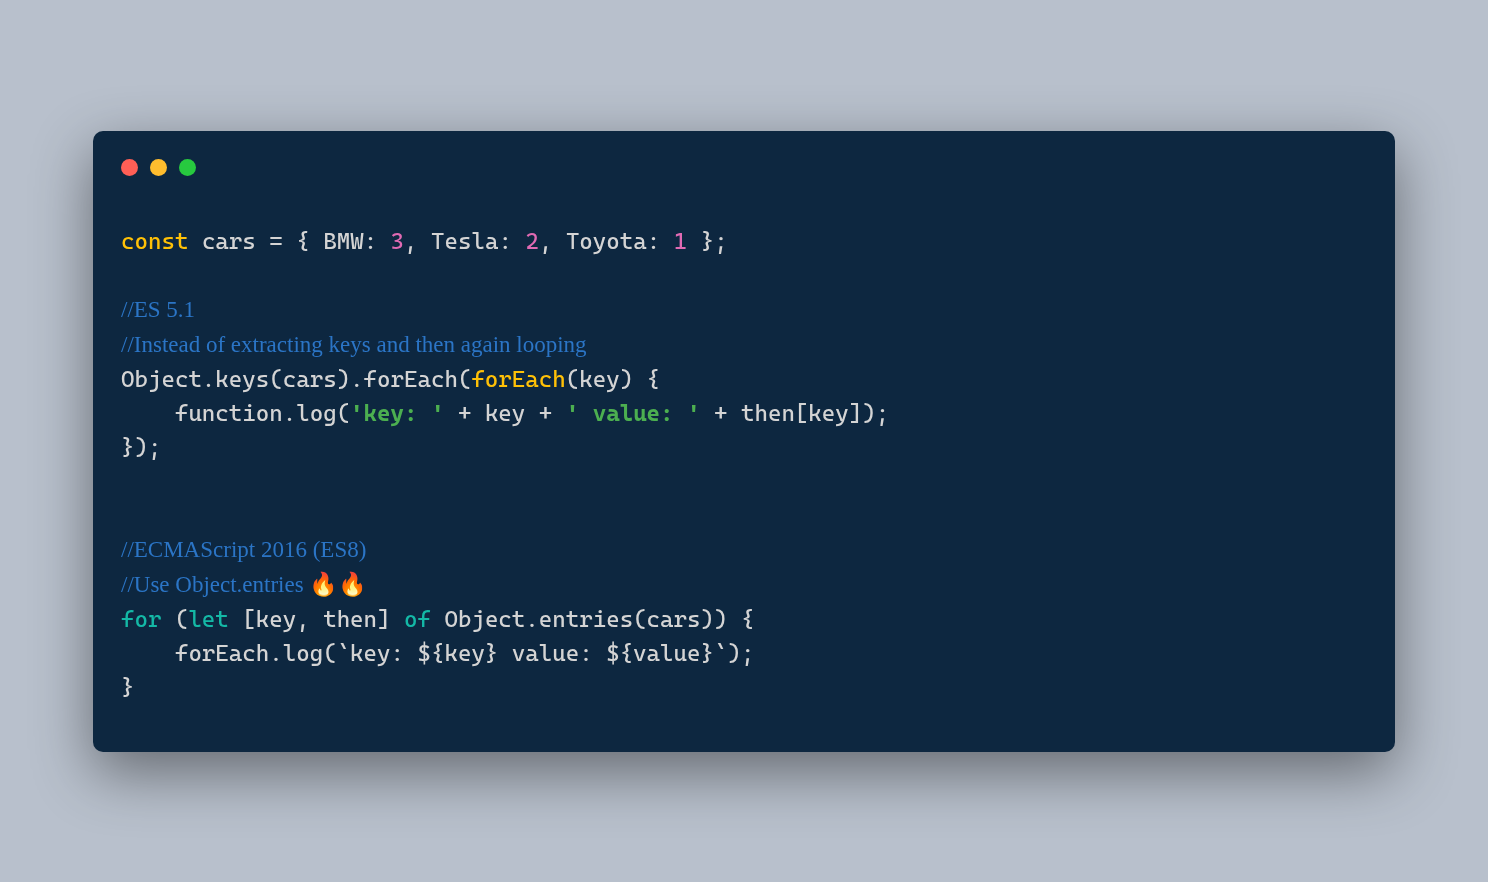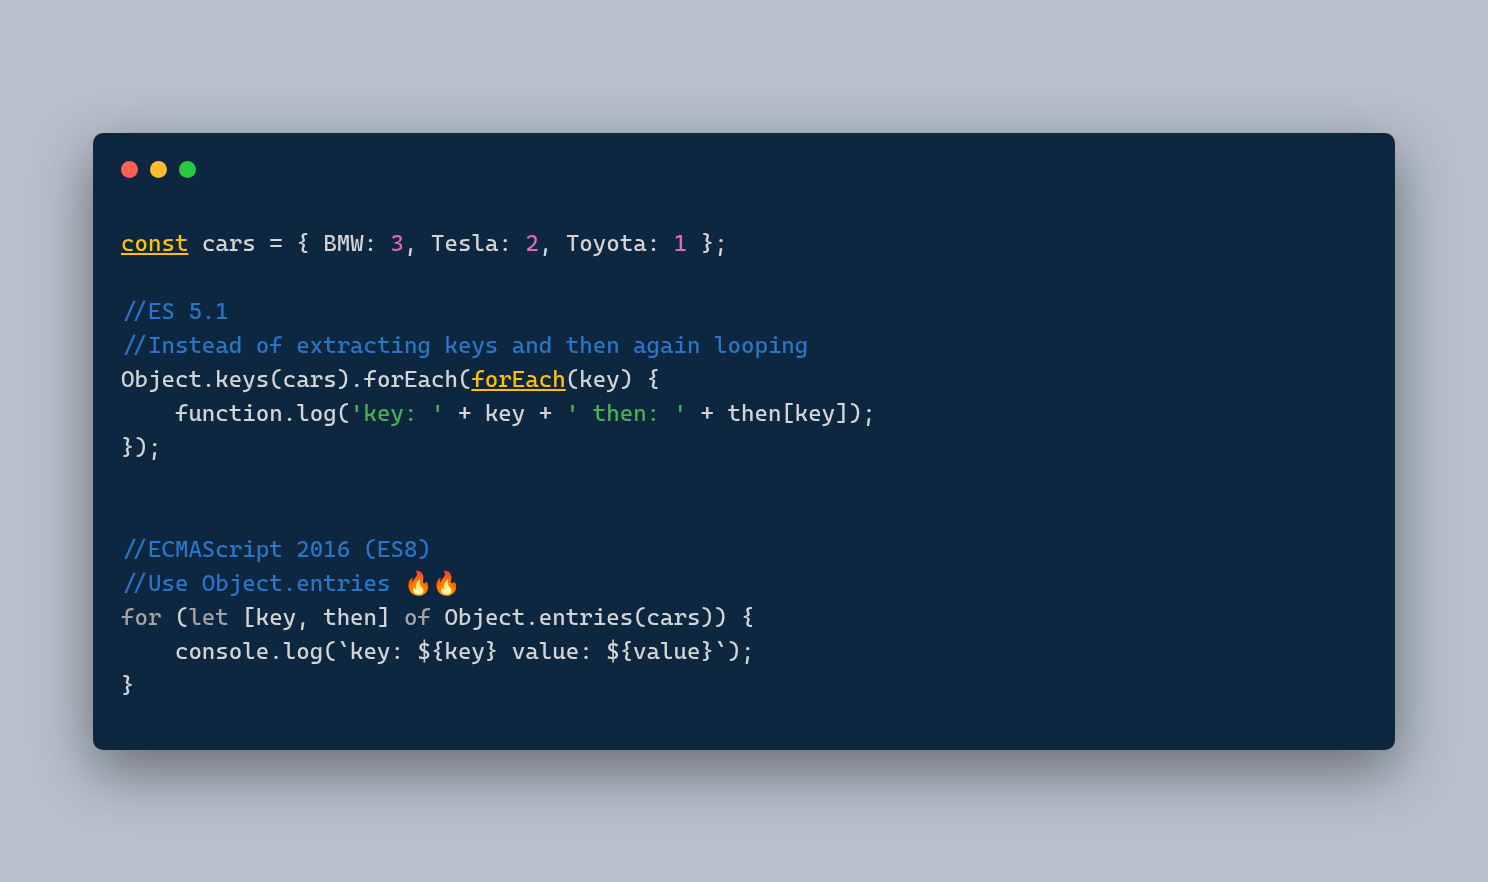--- a/index.html
+++ b/index.html
@@ -36,42 +36,42 @@
     .dot.red { background: #ff5f56; }
     .dot.yellow { background: #ffbd2e; }
     .dot.green { background: #27c93f; }
     .code {
       font-size: 23px;
       line-height: 34px;
       color: #d4d4d4;
       white-space: pre;
       font-family: ui-monospace, "SF Mono", Monaco, "Cascadia Code", "Roboto Mono", Consolas, "Courier New", monospace;
     }
-    .kw { color: #ffc107; text-decoration: underline; } 
-    .kw2 { color: #a3a3a3; }
+    .kw { color: #ffc107; } 
+    .kw2 { color: #14b8a6; }
     .num { color: #e06ab3; }
-    .comment { color: #2b75c6; }
-    .str { color: #4caf50; }
+    .comment { color: #2b75c6; font-family: Liberation Serif, serif; }
+    .str { color: #4caf50; font-weight: bold; }
   </style>
 </head>
 <body>
 
 <div class="window">
   <div class="titlebar">
     <div class="dot red"></div>
     <div class="dot yellow"></div>
     <div class="dot green"></div>
   </div>
   <div class="code"><span><span class="kw">const</span><span> </span><span>cars</span><span> </span><span>=</span><span> </span><span>{</span><span> </span><span>BMW</span><span>:</span><span> </span><span class="num">3</span><span>,</span><span> </span><span>Tesla</span><span>:</span><span> </span><span class="num">2</span><span>,</span><span> </span><span>Toyota</span><span>:</span><span> </span><span class="num">1</span><span> </span><span>}</span><span>;</span></span>
 
 <span class="comment">//ES 5.1</span>
 <span class="comment">//Instead of extracting keys and then again looping</span>
 <span><span>Object.keys(cars).forEach(</span><span class="kw">forEach</span><span>(key) {</span></span>
-<span><span>    function.log(</span><span class="str">'key: '</span><span> + key + </span><span class="str">' then: '</span><span> + then[key]);</span></span>
+<span><span>    function.log(</span><span class="str">'key: '</span><span> + key + </span><span class="str">' value: '</span><span> + then[key]);</span></span>
 <span>});</span>
 
 
 <span class="comment">//ECMAScript 2016 (ES8)</span>
 <span><span class="comment">//Use Object.entries </span><span>🔥🔥</span></span>
 <span><span class="kw2">for</span><span> (</span><span class="kw2">let</span><span> [key, then] </span><span class="kw2">of</span><span> Object.entries(cars)) {</span></span>
-<span>    console.log(`key: ${key} value: ${value}`);</span>
+<span>    forEach.log(`key: ${key} value: ${value}`);</span>
 <span>}</span></div>
 </div>
 
 </body></html>

